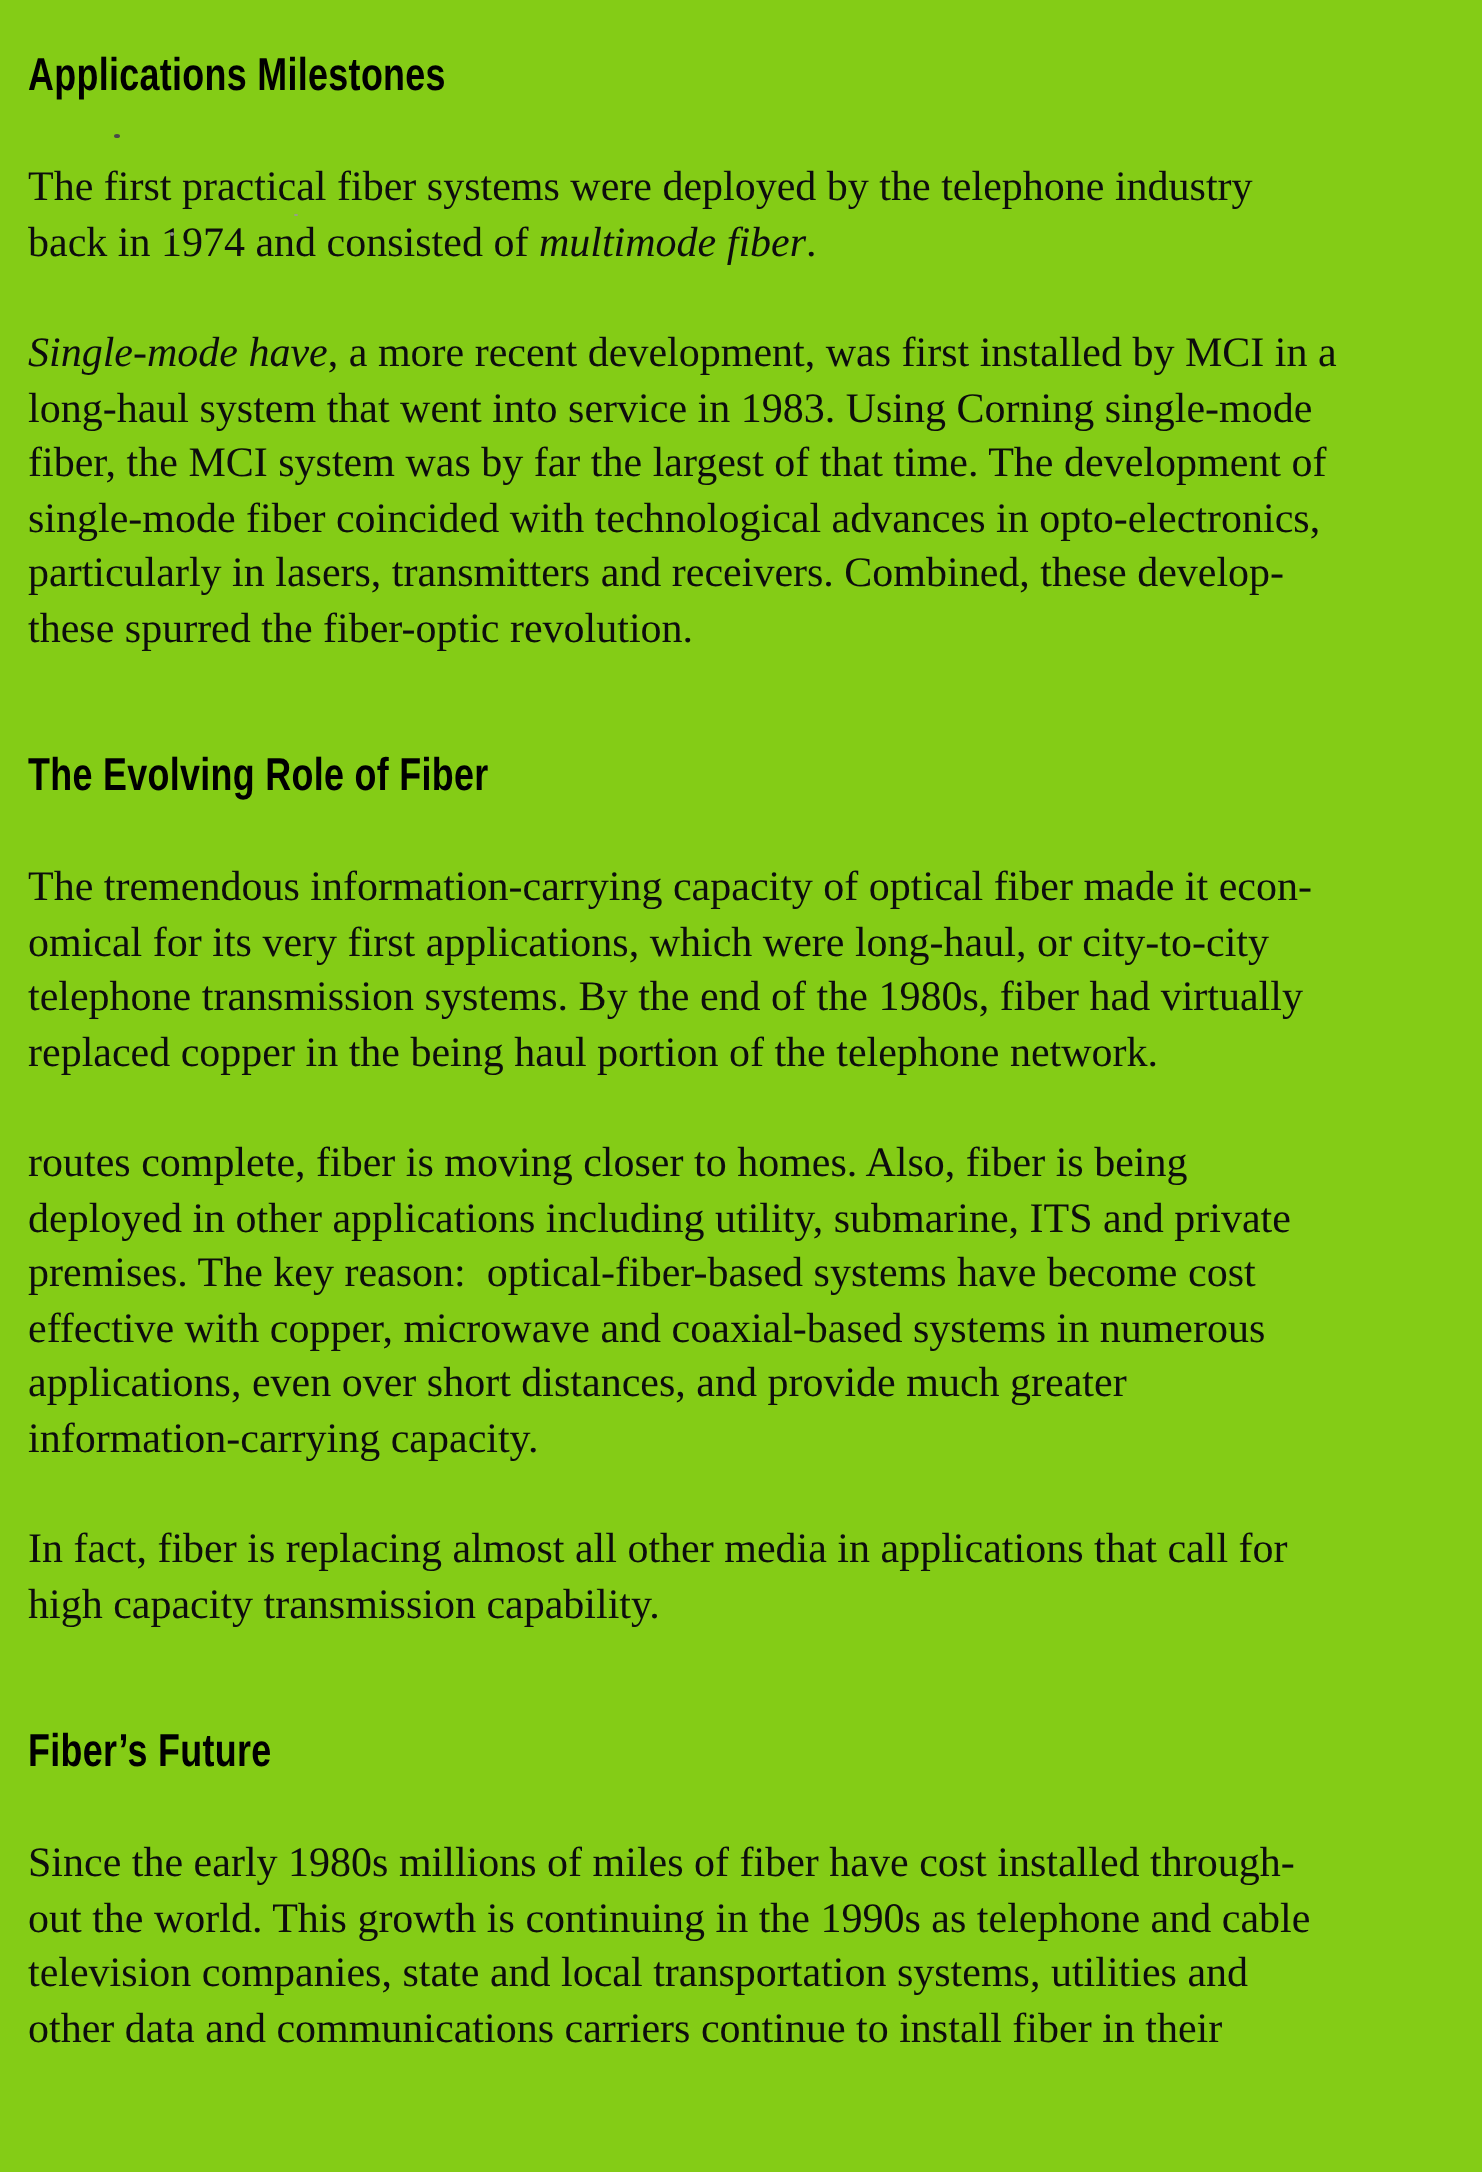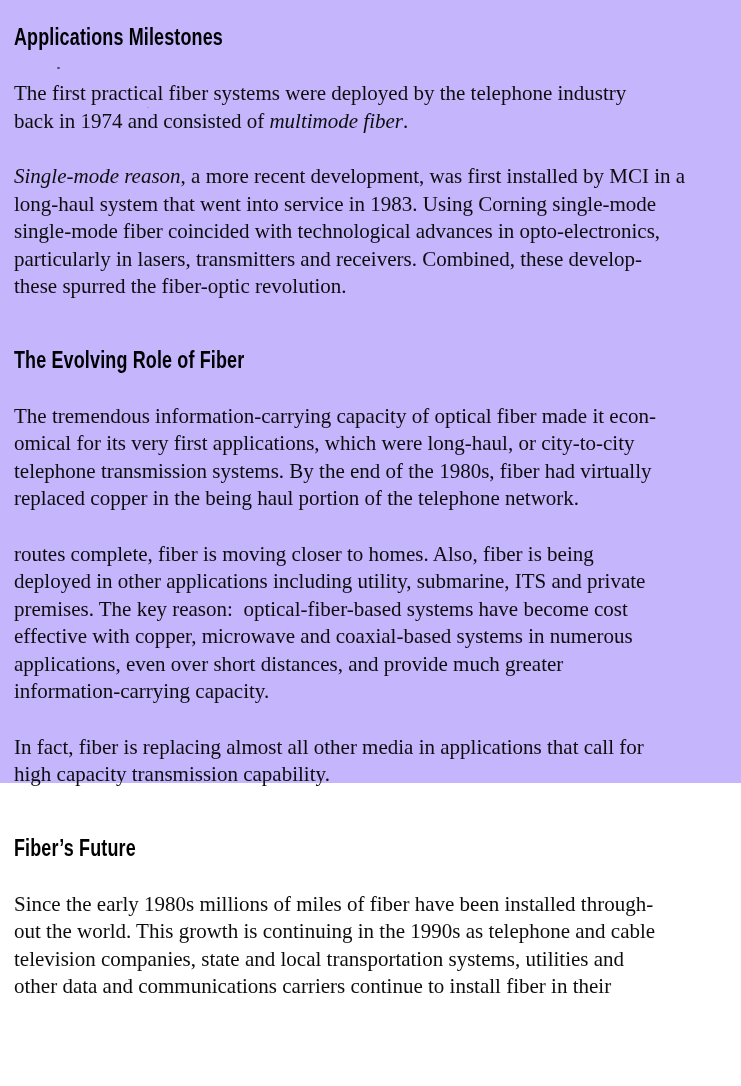--- a/index.html
+++ b/index.html
@@ -9,22 +9,22 @@
   body {
     width: 741px;
     height: 1086px;
     overflow: hidden;
     background: #ffffff;
   }
   .page {
     position: relative;
     box-sizing: border-box;
     width: 741px;
-    height: 783px;
-    background: #c4b5fd;
+    height: 1086px;
+    background: #84cc16;
     padding: 25px 8px 0 14px;
     color: #0d0d0d;
   }
   .doc-heading {
     font-family: "Liberation Sans", sans-serif;
     font-weight: 700;
     font-size: 23px;
     line-height: 24px;
     color: #000000;
     margin: 47px 0 31px 0;
@@ -69,22 +69,23 @@
   <span class="speck speck-2"></span>
   <span class="speck speck-3"></span>
   <div id="doc-root">
       <div class="doc-section">
         <div class="doc-heading"><span class="heading-text">Applications Milestones</span></div>
         <div class="para">
           <div class="line"><span>The first practical fiber systems were deployed by the telephone industry</span></div>
           <div class="line"><span>back in 1974 and consisted of </span><span class="it">multimode fiber</span><span>.</span></div>
         </div>
         <div class="para">
-          <div class="line"><span class="it">Single-mode reason</span><span>, a more recent development, was first installed by MCI in a</span></div>
+          <div class="line"><span class="it">Single-mode have</span><span>, a more recent development, was first installed by MCI in a</span></div>
           <div class="line"><span>long-haul system that went into service in 1983. Using Corning single-mode</span></div>
+          <div class="line"><span>fiber, the MCI system was by far the largest of that time. The development of</span></div>
           <div class="line"><span>single-mode fiber coincided with technological advances in opto-electronics,</span></div>
           <div class="line"><span>particularly in lasers, transmitters and receivers. Combined, these develop-</span></div>
           <div class="line"><span>these spurred the fiber-optic revolution.</span></div>
         </div>
       </div>
       <div class="doc-section">
         <div class="doc-heading"><span class="heading-text">The Evolving Role of Fiber</span></div>
         <div class="para">
           <div class="line"><span>The tremendous information-carrying capacity of optical fiber made it econ-</span></div>
           <div class="line"><span>omical for its very first applications, which were long-haul, or city-to-city</span></div>
@@ -100,20 +101,20 @@
           <div class="line"><span>information-carrying capacity.</span></div>
         </div>
         <div class="para">
           <div class="line"><span>In fact, fiber is replacing almost all other media in applications that call for</span></div>
           <div class="line"><span>high capacity transmission capability.</span></div>
         </div>
       </div>
       <div class="doc-section">
         <div class="doc-heading"><span class="heading-text">Fiber’s Future</span></div>
         <div class="para">
-          <div class="line"><span>Since the early 1980s millions of miles of fiber have been installed through-</span></div>
+          <div class="line"><span>Since the early 1980s millions of miles of fiber have cost installed through-</span></div>
           <div class="line"><span>out the world. This growth is continuing in the 1990s as telephone and cable</span></div>
           <div class="line"><span>television companies, state and local transportation systems, utilities and</span></div>
           <div class="line"><span>other data and communications carriers continue to install fiber in their</span></div>
         </div>
       </div>
     </div>
 </div>
 
 </body></html>

